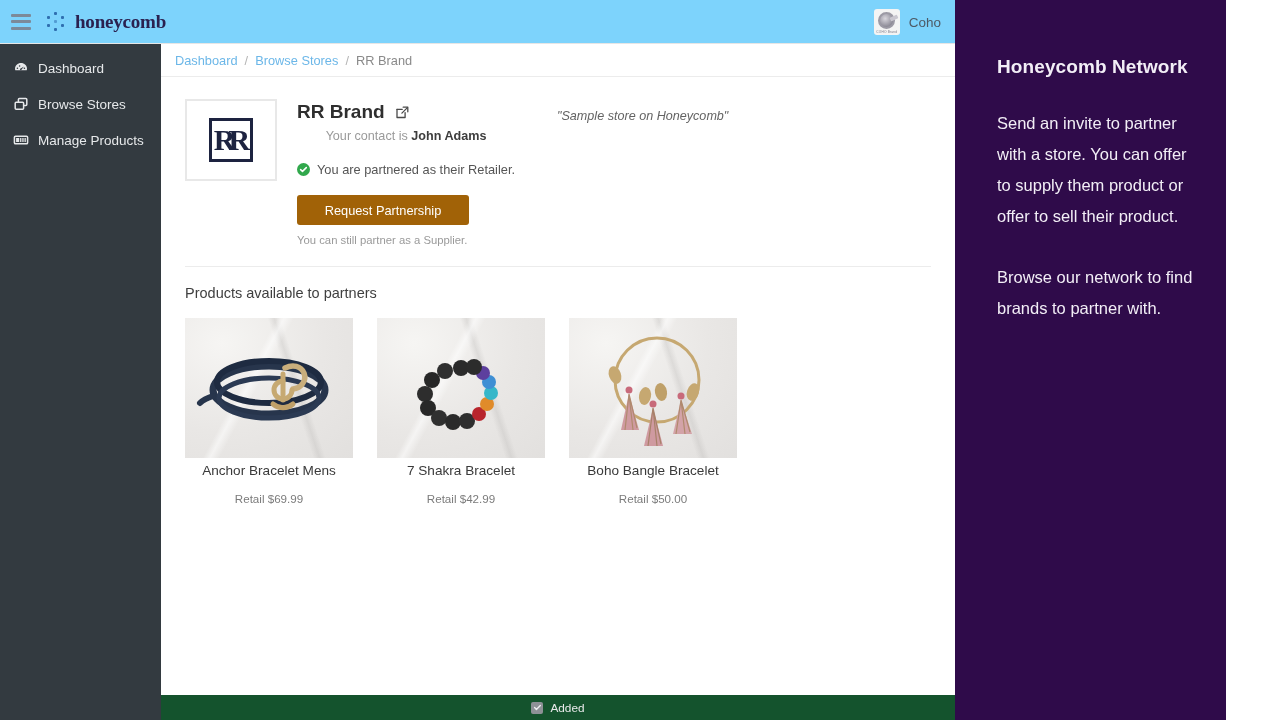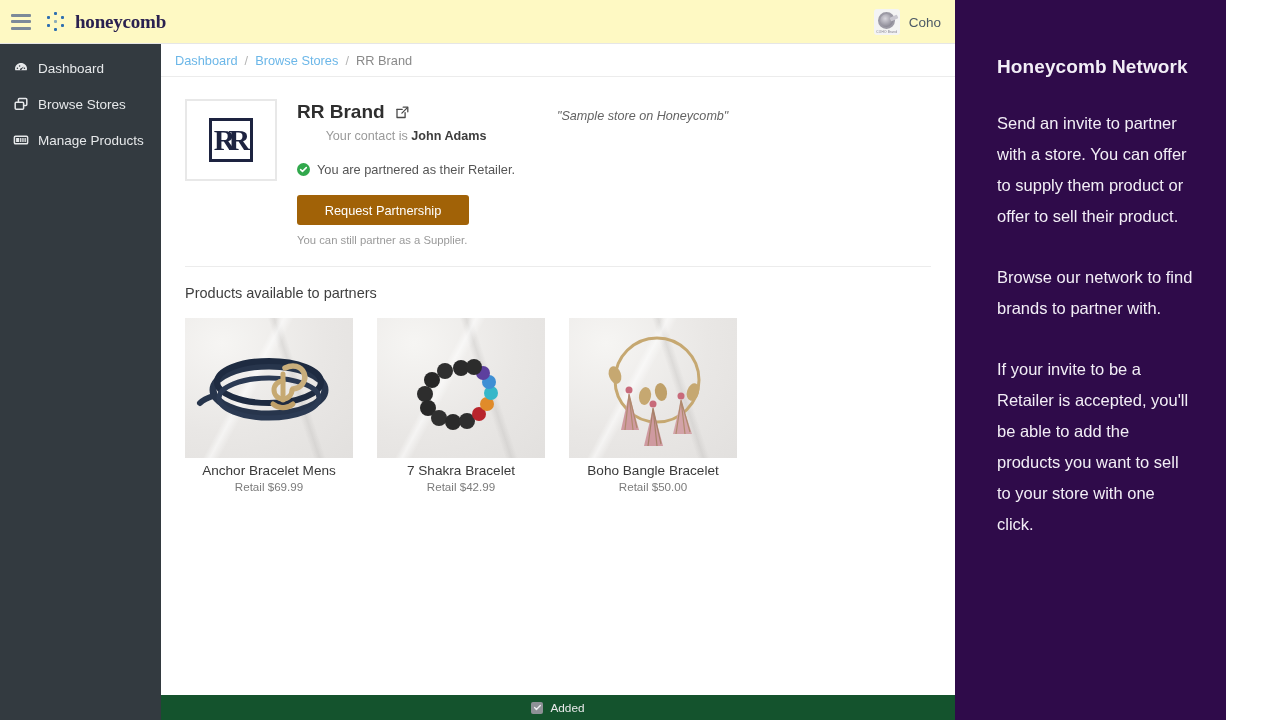--- a/index.html
+++ b/index.html
@@ -10,21 +10,21 @@
     overflow: hidden;
   }
   .app { position: relative; width: 1280px; height: 720px; display: flex; }
 
   
   .app-main { width: 955px; height: 720px; position: relative; background:#fff; }
 
   
   .topbar {
     height: 44px; width: 955px;
-    background: #fef9c3;
+    background: #7dd3fc;
     border-bottom: 1px solid #e6e6e6;
     display: flex; align-items: center;
     position: relative;
   }
   .hamburger {
     width: 20px; height: 16px; margin-left: 11px; margin-right: 14px;
     display: flex; flex-direction: column; justify-content: space-between;
     cursor: pointer;
   }
   .hamburger span {
@@ -169,21 +169,21 @@
   }
   .cb {
     width: 12px; height: 12px; border-radius:2px; flex:0 0 12px;
     display:flex; align-items:center; justify-content:center;
   }
   .cb.unchecked { background:#ffffff; }
   .cb.checked { background:#8d9196; }
   .cb.checked svg { display:block; }
   .card-action-label { font-size:11.8px; color:#e9eaeb; }
   .card-name { text-align:center; font-size:13.6px; color:#3a3a3a; margin-top: 5px; }
-  .card-price { text-align:center; font-size:11.6px; color:#7b7b7b; margin-top: 2px; }
+  .card-price { text-align:center; font-size:11.6px; color:#7b7b7b; margin-top: 14px; }
 
   
   .info-panel {
     width: 271px; height: 720px;
     background: #2f0b4a;
     padding: 56px 32px 0 42px;
     color: #f2eef6;
   }
   .info-title { font-size: 19px; font-weight: bold; margin-bottom: 30px; letter-spacing:0.1px; }
   .info-para { font-size: 16.5px; line-height: 31px; margin-bottom: 30px; }
@@ -410,16 +410,15 @@
 
         </div>
       </div>
     </div>
   </div>
 
   <div class="info-panel">
     <div class="info-title">Honeycomb Network</div>
     <div class="info-para">Send an invite to partner with a store. You can offer to supply them product or offer to sell their product.</div>
     <div class="info-para">Browse our network to find brands to partner with.</div>
-    <div class="info-para">If your invite to be a Retailer is accepted, you'll be able to add the products you want to sell to your store with one click.</div>
   </div>
 
 </div>
 
 </body></html>

